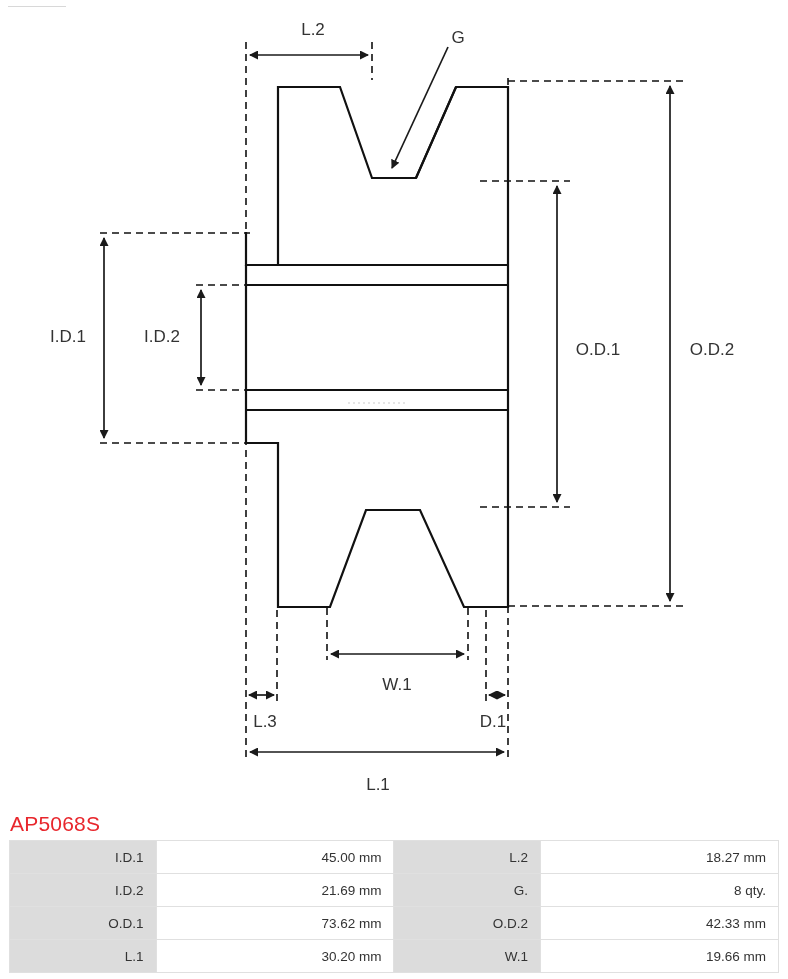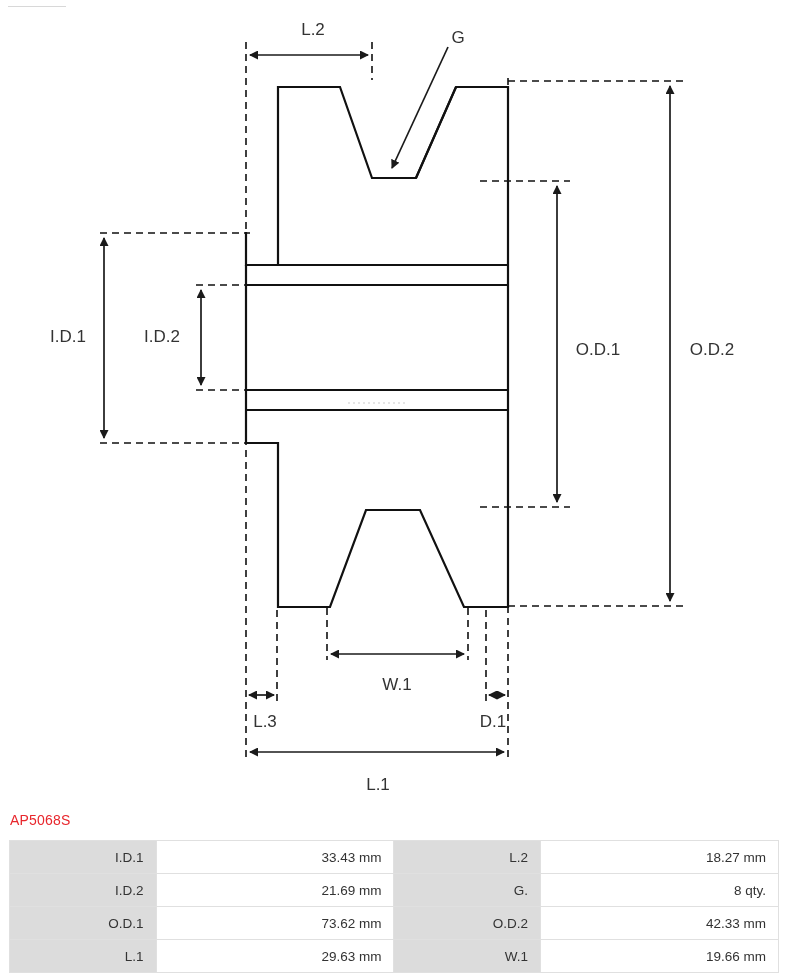--- a/index.html
+++ b/index.html
@@ -27,21 +27,21 @@
   }
   .dim-label {
     font-family: "Liberation Sans", sans-serif;
     font-size: 17px;
     fill: #333333;
   }
   #part-code {
     position: absolute;
     left: 10px;
     top: 812px;
-    font-size: 14px;
+    font-size: 21px;
     color: #e8262c;
     font-family: "Liberation Sans", sans-serif;
     letter-spacing: 0.2px;
   }
   #spec-table {
     position: absolute;
     left: 9px;
     top: 840px;
     width: 770px;
     border-collapse: collapse;
@@ -181,36 +181,36 @@
     <text class="dim-label" x="378" y="790" text-anchor="middle">L.1</text>
   </svg>
 </div>
 
 <div id="part-code">AP5068S</div>
 
 <table id="spec-table">
   <tbody>
     <tr>
       <td class="key">I.D.1</td>
-      <td class="val">33.43 mm</td>
+      <td class="val">45.00 mm</td>
       <td class="key">L.2</td>
       <td class="val">18.27 mm</td>
     </tr>
     <tr>
       <td class="key">I.D.2</td>
       <td class="val">21.69 mm</td>
       <td class="key">G.</td>
       <td class="val">8 qty.</td>
     </tr>
     <tr>
       <td class="key">O.D.1</td>
       <td class="val">73.62 mm</td>
       <td class="key">O.D.2</td>
       <td class="val">42.33 mm</td>
     </tr>
     <tr>
       <td class="key">L.1</td>
-      <td class="val">29.63 mm</td>
+      <td class="val">30.20 mm</td>
       <td class="key">W.1</td>
       <td class="val">19.66 mm</td>
     </tr>
   </tbody>
 </table>
 
 </body></html>

